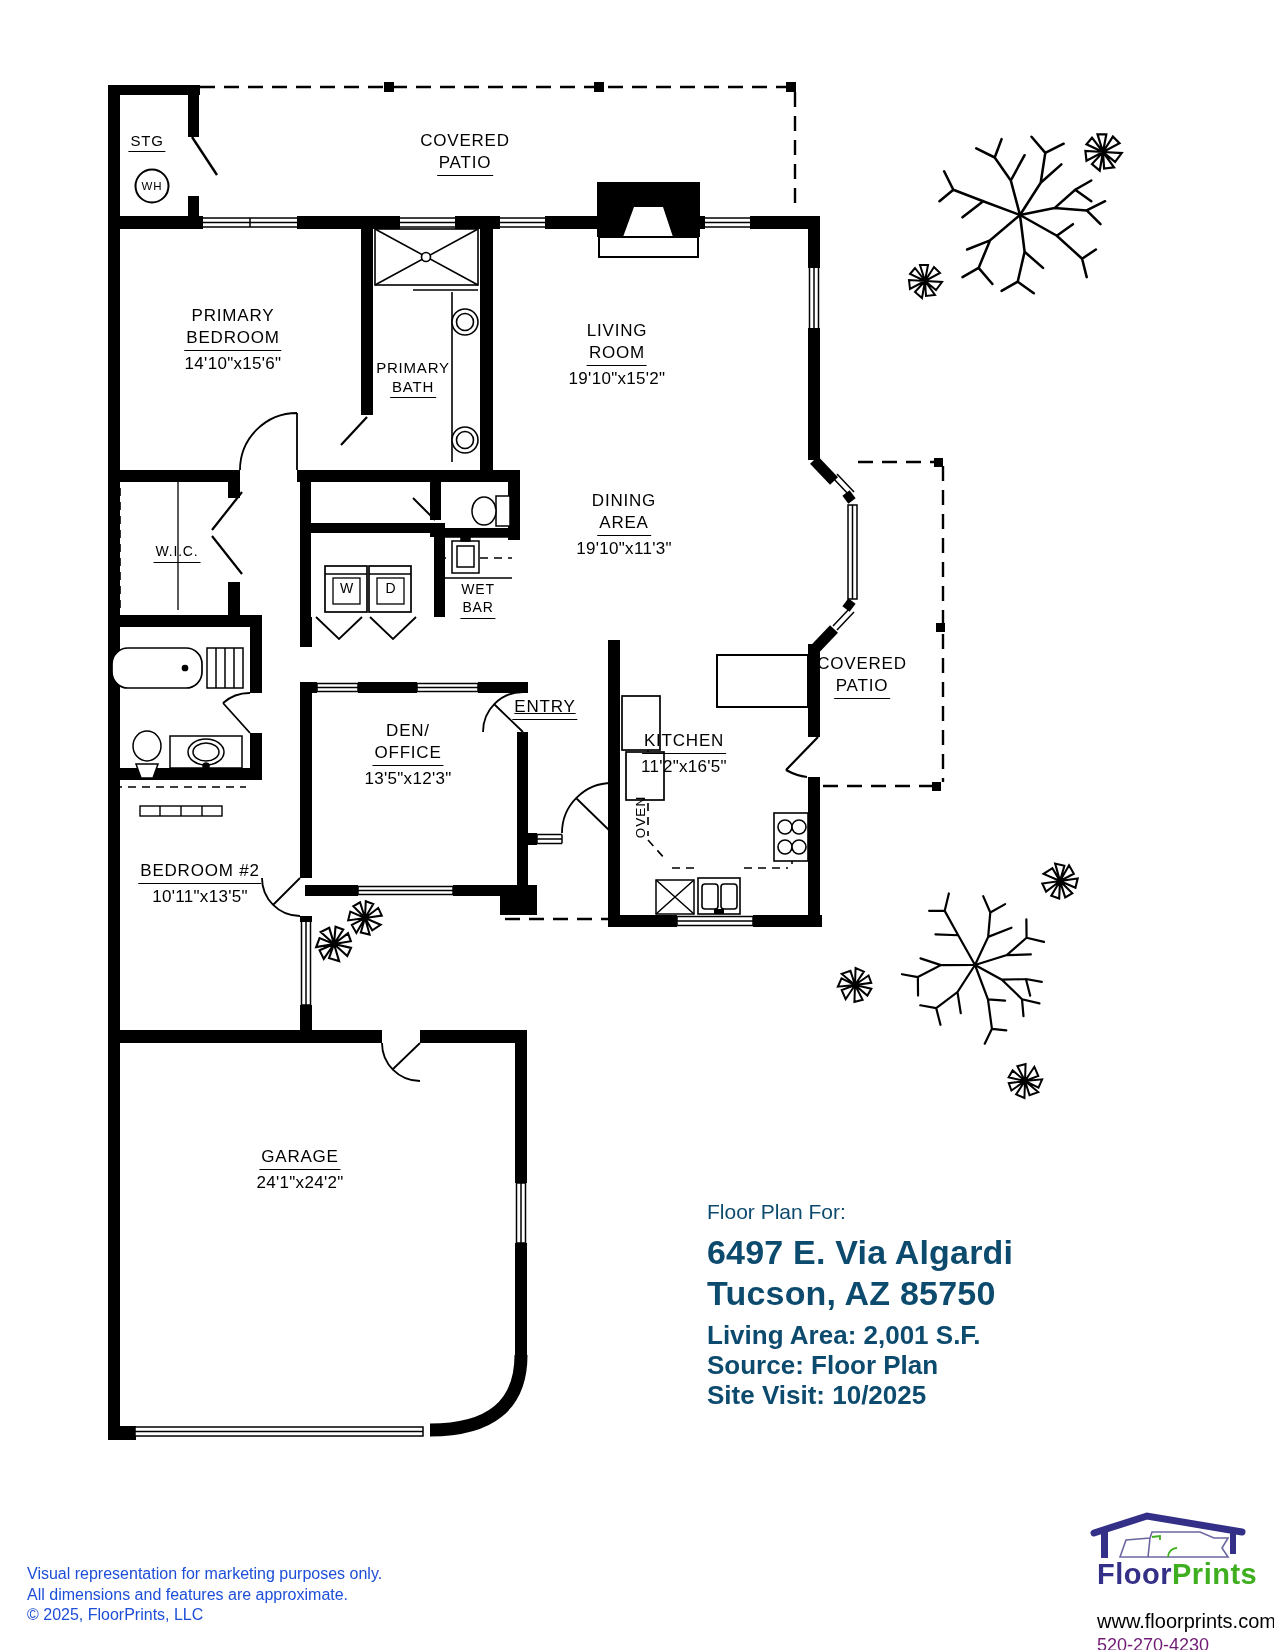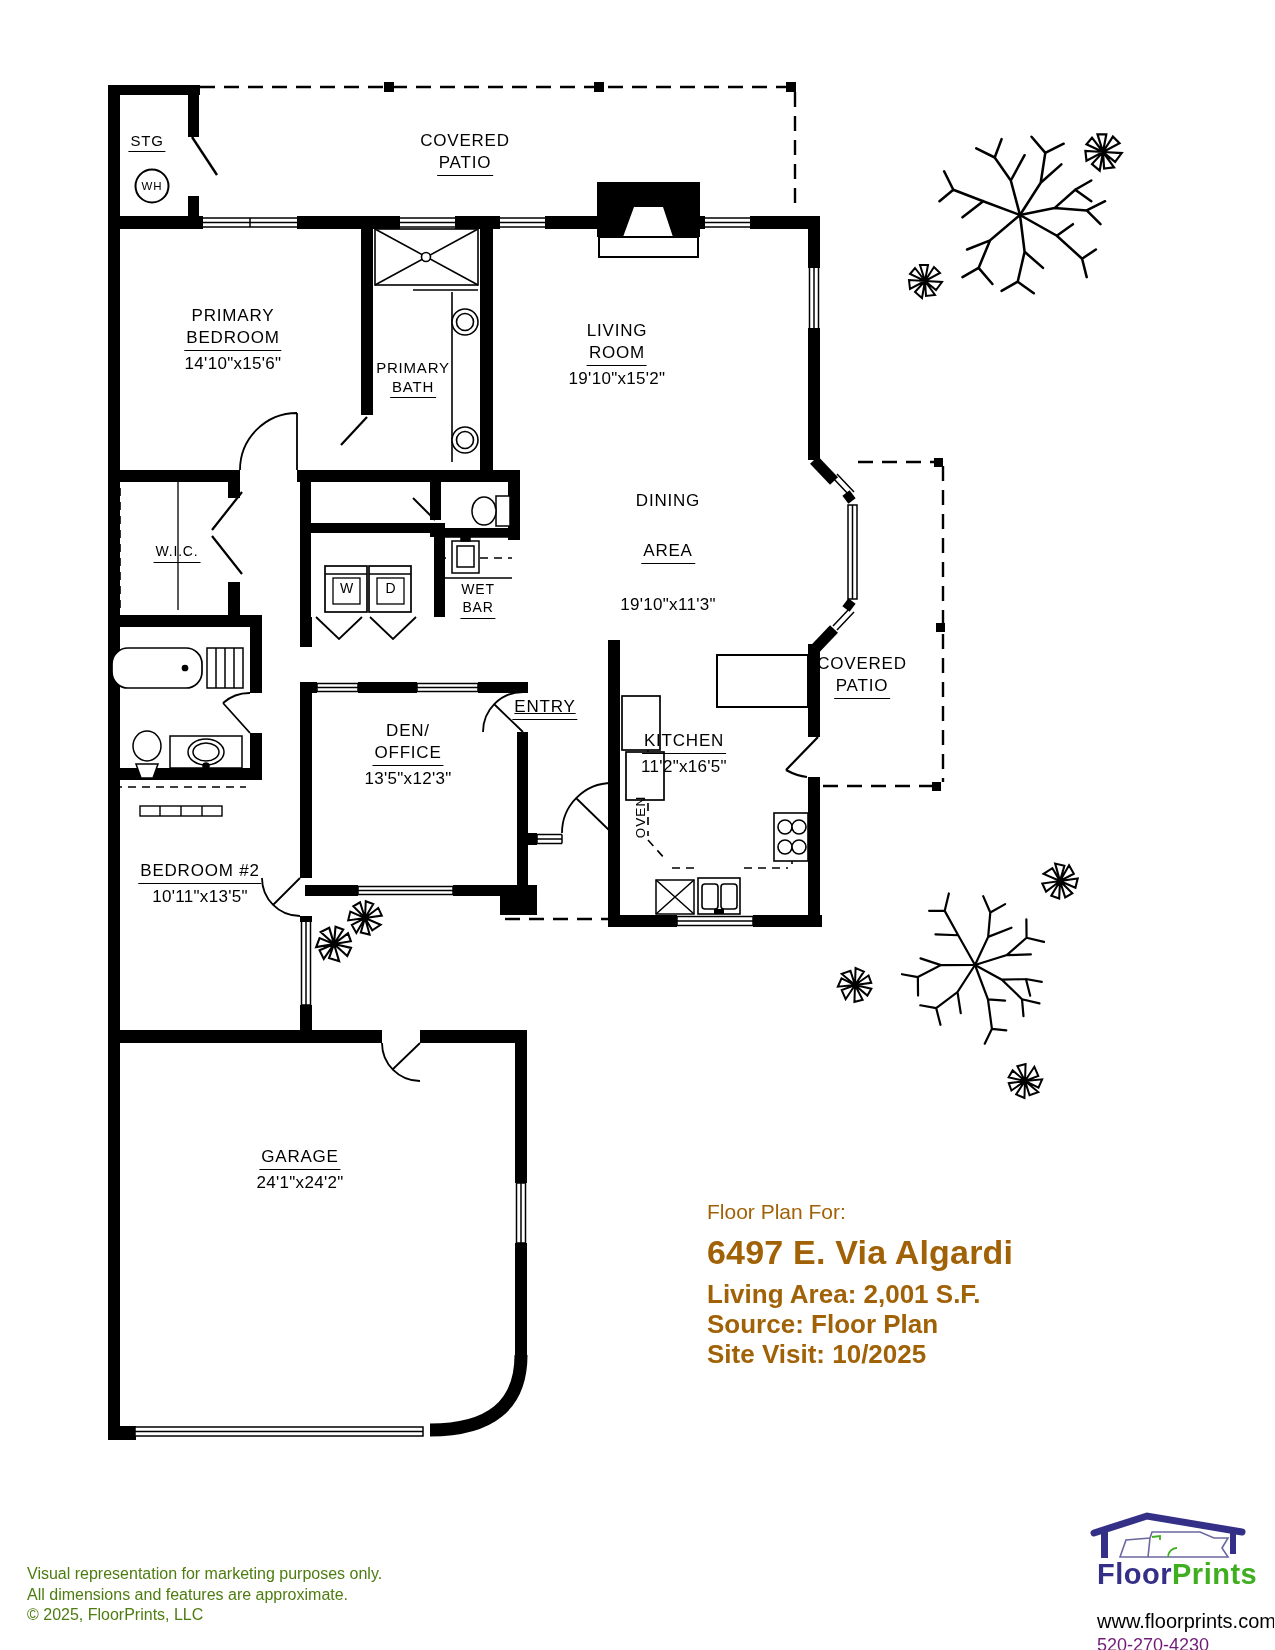--- a/index.html
+++ b/index.html
@@ -7,25 +7,25 @@
         font-family:"Liberation Sans", sans-serif;}
   svg{position:absolute;left:0;top:0;}
   .lbl{position:absolute;transform:translateX(-50%);display:flex;flex-direction:column;
        align-items:center;text-align:center;font-size:17px;letter-spacing:.8px;
        line-height:1.28;color:#000;white-space:nowrap;}
   .lbl .ln{display:inline-block;}
   .lbl .u{border-bottom:1.6px solid #000;padding:0 2px 1px 2px;}
   .lbl .dims{letter-spacing:.3px;padding-top:2px;}
   .fs15{font-size:15px;} .fs14{font-size:14px;} .fs12{font-size:11.5px;}
   .rot{transform:translate(-50%,-50%) rotate(-90deg);font-size:13.5px;letter-spacing:1px;}
-  .info{position:absolute;left:707px;top:1200px;color:#a16207;}
+  .info{position:absolute;left:707px;top:1200px;color:#0c4a6e;}
   .info-heading{font-size:21px;margin-bottom:8px;}
   .info-address{font-size:34px;font-weight:bold;line-height:41px;letter-spacing:.2px;}
   .info-detail{font-size:26px;font-weight:bold;line-height:30px;}
-  .footer{position:absolute;left:27px;top:1564px;font-size:16px;line-height:20.5px;color:#4d7c0f;}
+  .footer{position:absolute;left:27px;top:1564px;font-size:16px;line-height:20.5px;color:#1d4ed8;}
   .logo-text{position:absolute;left:1097px;top:1560px;line-height:1;}
   .brand{font-size:29px;font-weight:bold;letter-spacing:.5px;}
   .brand .floor{color:#343087;} .brand .prints{color:#3fae1f;}
   .logo-web{font-size:20px;color:#000;margin-top:22px;}
   .logo-phone{font-size:18px;color:#701a75;margin-top:5px;}
 </style>
 </head>
 <body>
 
 <div class="page">
@@ -342,21 +342,21 @@
 </div>
 <div class="lbl fs15" style="left:413px;top:358px;">
   <span class="ln">PRIMARY</span>
   <span class="ln u">BATH</span>
 </div>
 <div class="lbl" style="left:617px;top:320px;text-align:center;">
   <span class="ln">LIVING</span>
   <span class="ln u">ROOM</span>
   <span class="ln dims">19'10"x15'2"</span>
 </div>
-<div class="lbl" style="left:668px;top:490px;gap:28px;">
+<div class="lbl" style="left:624px;top:490px;">
   <span class="ln">DINING</span>
   <span class="ln u">AREA</span>
   <span class="ln dims">19'10"x11'3"</span>
 </div>
 <div class="lbl fs14" style="left:177px;top:543px;">
   <span class="ln u">W.I.C.</span>
 </div>
 <div class="lbl fs14" style="left:478px;top:581px;">
   <span class="ln">WET</span>
   <span class="ln u">BAR</span>
@@ -391,20 +391,21 @@
   <span class="ln dims">10'11"x13'5"</span>
 </div>
 <div class="lbl" style="left:300px;top:1146px;">
   <span class="ln u">GARAGE</span>
   <span class="ln dims">24'1"x24'2"</span>
 </div>
 
 <div class="info">
   <div class="info-heading">Floor Plan For:</div>
   <div class="info-address">6497 E. Via Algardi</div>
+  <div class="info-address">Tucson, AZ  85750</div>
   <div class="info-detail" style="margin-top:6px;">Living Area:  2,001 S.F.</div>
   <div class="info-detail">Source:  Floor Plan</div>
   <div class="info-detail">Site Visit:  10/2025</div>
 </div>
 
 <div class="footer">
   <div>Visual representation for marketing purposes only.</div>
   <div>All dimensions and features are approximate.</div>
   <div>© 2025, FloorPrints, LLC</div>
 </div>

